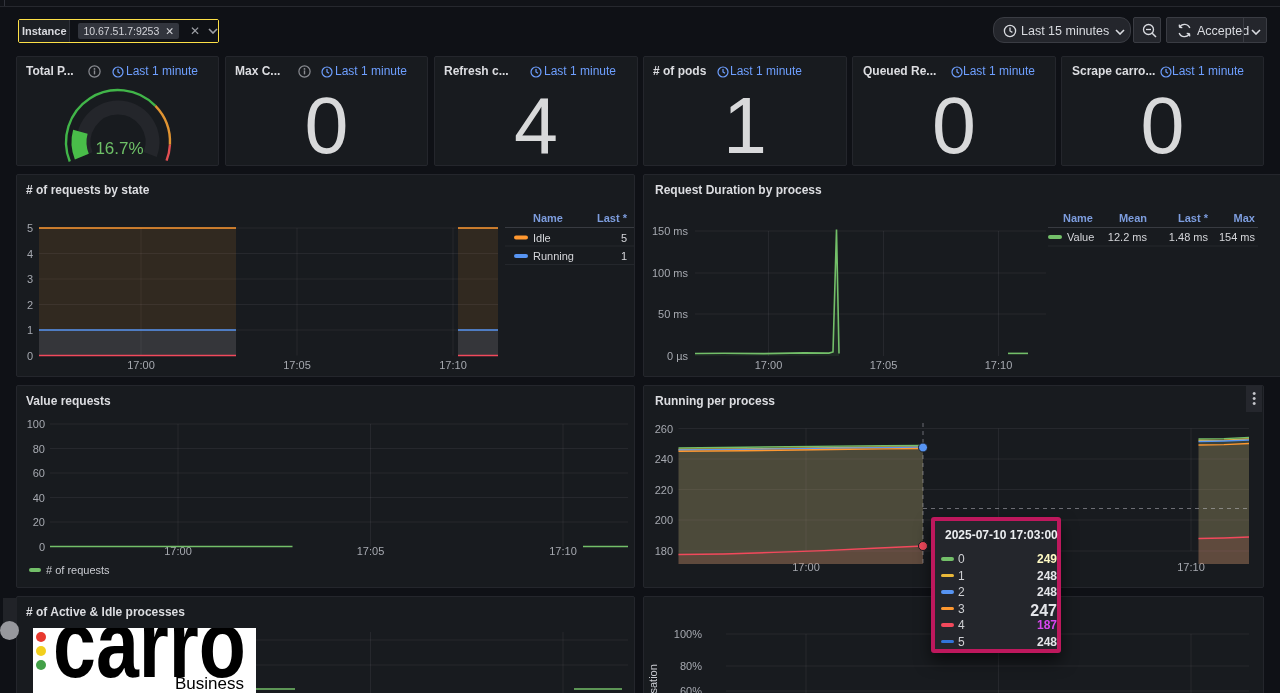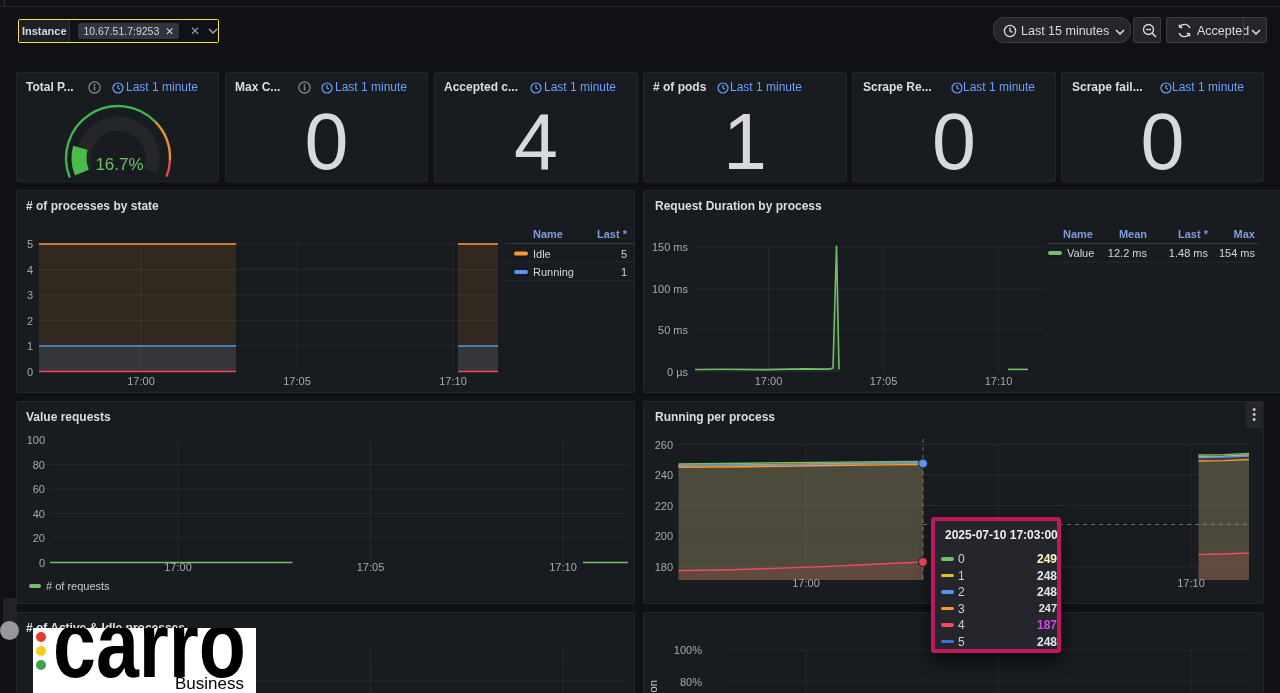--- a/index.html
+++ b/index.html
@@ -1,17 +1,17 @@
 <!DOCTYPE html>
 <html><head>
 <meta charset="utf-8">
 <style>
   html,body{margin:0;padding:0;}
   body{width:1280px;height:693px;background:#0f1116;font-family:"Liberation Sans",sans-serif;overflow:hidden;position:relative;}
-  .panel{position:absolute;background:#181b1f;border:1px solid #24262c;border-radius:2px;box-sizing:border-box;margin-top:16px;}
+  .panel{position:absolute;background:#181b1f;border:1px solid #24262c;border-radius:2px;box-sizing:border-box;}
   .ptitle{position:absolute;font-size:12px;font-weight:bold;color:#dcdde1;white-space:nowrap;}
   .hlink{position:absolute;font-size:12px;font-weight:500;color:#6e9fff;white-space:nowrap;}
   .statv{position:absolute;left:0;width:100%;text-align:center;font-size:79px;font-weight:500;color:#d8d9da;line-height:1;}
   .btn{position:absolute;background:#24262c;border:1px solid #3a3c43;border-radius:2px;box-sizing:border-box;color:#d9dbe0;font-size:13px;font-weight:500;}
   svg{position:absolute;left:0;top:0;}
   svg text{font-family:"Liberation Sans",sans-serif;}
 </style>
 </head>
 <body>
 
@@ -89,58 +89,58 @@
       <rect x="5.8" y="5.4" width="1.4" height="4" fill="#8a8c92"></rect>
     </svg>
     <svg width="12" height="12" viewBox="0 0 12 12" style="left:95px;top:9px;">
       <circle cx="6" cy="6" r="5" stroke="#6e9fff" stroke-width="1.2" fill="none"></circle>
       <path d="M6 3 V6 L8 7.2" stroke="#6e9fff" stroke-width="1.2" fill="none"></path>
     </svg>
     <div class="hlink" style="left:109px;top:7px;">Last 1 minute</div>
     <div class="statv" style="top:29px;">0</div>
   </div>
   <div class="panel" id="p3" style="left:434px;top:56px;width:204px;height:110px;">
-    <div class="ptitle" style="left:9px;top:7px;">Accepted c...</div>
+    <div class="ptitle" style="left:9px;top:7px;">Refresh c...</div>
     <svg width="12" height="12" viewBox="0 0 12 12" style="left:95px;top:9px;">
       <circle cx="6" cy="6" r="5" stroke="#6e9fff" stroke-width="1.2" fill="none"></circle>
       <path d="M6 3 V6 L8 7.2" stroke="#6e9fff" stroke-width="1.2" fill="none"></path>
     </svg>
     <div class="hlink" style="left:109px;top:7px;">Last 1 minute</div>
     <div class="statv" style="top:29px;">4</div>
   </div>
   <div class="panel" id="p4" style="left:643px;top:56px;width:204px;height:110px;">
     <div class="ptitle" style="left:9px;top:7px;"># of pods</div>
     <svg width="12" height="12" viewBox="0 0 12 12" style="left:73px;top:9px;">
       <circle cx="6" cy="6" r="5" stroke="#6e9fff" stroke-width="1.2" fill="none"></circle>
       <path d="M6 3 V6 L8 7.2" stroke="#6e9fff" stroke-width="1.2" fill="none"></path>
     </svg>
     <div class="hlink" style="left:86px;top:7px;">Last 1 minute</div>
     <div class="statv" style="top:29px;">1</div>
   </div>
   <div class="panel" id="p5" style="left:852px;top:56px;width:204px;height:110px;">
-    <div class="ptitle" style="left:10px;top:7px;">Scrape Re...</div>
+    <div class="ptitle" style="left:10px;top:7px;">Queued Re...</div>
     <svg width="12" height="12" viewBox="0 0 12 12" style="left:98px;top:9px;">
       <circle cx="6" cy="6" r="5" stroke="#6e9fff" stroke-width="1.2" fill="none"></circle>
       <path d="M6 3 V6 L8 7.2" stroke="#6e9fff" stroke-width="1.2" fill="none"></path>
     </svg>
     <div class="hlink" style="left:110px;top:7px;">Last 1 minute</div>
     <div class="statv" style="top:29px;">0</div>
   </div>
   <div class="panel" id="p6" style="left:1061px;top:56px;width:203px;height:110px;">
-    <div class="ptitle" style="left:10px;top:7px;">Scrape fail...</div>
+    <div class="ptitle" style="left:10px;top:7px;">Scrape carro...</div>
     <svg width="12" height="12" viewBox="0 0 12 12" style="left:98px;top:9px;">
       <circle cx="6" cy="6" r="5" stroke="#6e9fff" stroke-width="1.2" fill="none"></circle>
       <path d="M6 3 V6 L8 7.2" stroke="#6e9fff" stroke-width="1.2" fill="none"></path>
     </svg>
     <div class="hlink" style="left:110px;top:7px;">Last 1 minute</div>
     <div class="statv" style="top:29px;">0</div>
   </div>
 
   <div class="panel" id="pA" style="left:16px;top:174px;width:619px;height:203px;">
-    <div class="ptitle" style="left:9px;top:8px;"># of processes by state</div>
+    <div class="ptitle" style="left:9px;top:8px;"># of requests by state</div>
     <svg width="619" height="203" viewBox="0 0 619 203">
       <g stroke="rgba(204,204,220,0.08)" stroke-width="1">
         <line x1="22" y1="53" x2="481" y2="53"></line>
         <line x1="22" y1="78.5" x2="481" y2="78.5"></line>
         <line x1="22" y1="104" x2="481" y2="104"></line>
         <line x1="22" y1="129.5" x2="481" y2="129.5"></line>
         <line x1="22" y1="155" x2="481" y2="155"></line>
         <line x1="124" y1="53" x2="124" y2="180.5"></line>
         <line x1="280" y1="53" x2="280" y2="180.5"></line>
         <line x1="436" y1="53" x2="436" y2="180.5"></line>
@@ -361,21 +361,21 @@
         <span style="position:absolute;right:8px;top:1px;font-size:12px;font-weight:bold;color:#e4e5e9;">248</span>
       </div>
       <div style="height:16.5px;position:relative;">
         <span style="position:absolute;left:6px;top:6px;width:13px;height:3.5px;border-radius:2px;background:#5794f2;"></span>
         <span style="position:absolute;left:23px;top:1px;font-size:12px;color:#cfd0d4;">2</span>
         <span style="position:absolute;right:8px;top:1px;font-size:12px;font-weight:bold;color:#e4e5e9;">248</span>
       </div>
       <div style="height:16.5px;position:relative;">
         <span style="position:absolute;left:6px;top:6px;width:13px;height:3.5px;border-radius:2px;background:#ff9830;"></span>
         <span style="position:absolute;left:23px;top:1px;font-size:12px;color:#cfd0d4;">3</span>
-        <span style="position:absolute;right:8px;top:1px;font-size:11px;font-weight:bold;color:#e4e5e9;margin-left:48px;">247</span>
+        <span style="position:absolute;right:8px;top:1px;font-size:16px;font-weight:bold;color:#e4e5e9;margin-left:48px;">247</span>
       </div>
       <div style="height:16.5px;position:relative;">
         <span style="position:absolute;left:6px;top:6px;width:13px;height:3.5px;border-radius:2px;background:#f2495c;"></span>
         <span style="position:absolute;left:23px;top:1px;font-size:12px;color:#cfd0d4;">4</span>
         <span style="position:absolute;right:8px;top:1px;font-size:12px;font-weight:bold;color:#d946ef;">187</span>
       </div>
       <div style="height:16.5px;position:relative;">
         <span style="position:absolute;left:6px;top:6px;width:13px;height:3.5px;border-radius:2px;background:#3274d9;"></span>
         <span style="position:absolute;left:23px;top:1px;font-size:12px;color:#cfd0d4;">5</span>
         <span style="position:absolute;right:8px;top:1px;font-size:12px;font-weight:bold;color:#e4e5e9;">248</span>

